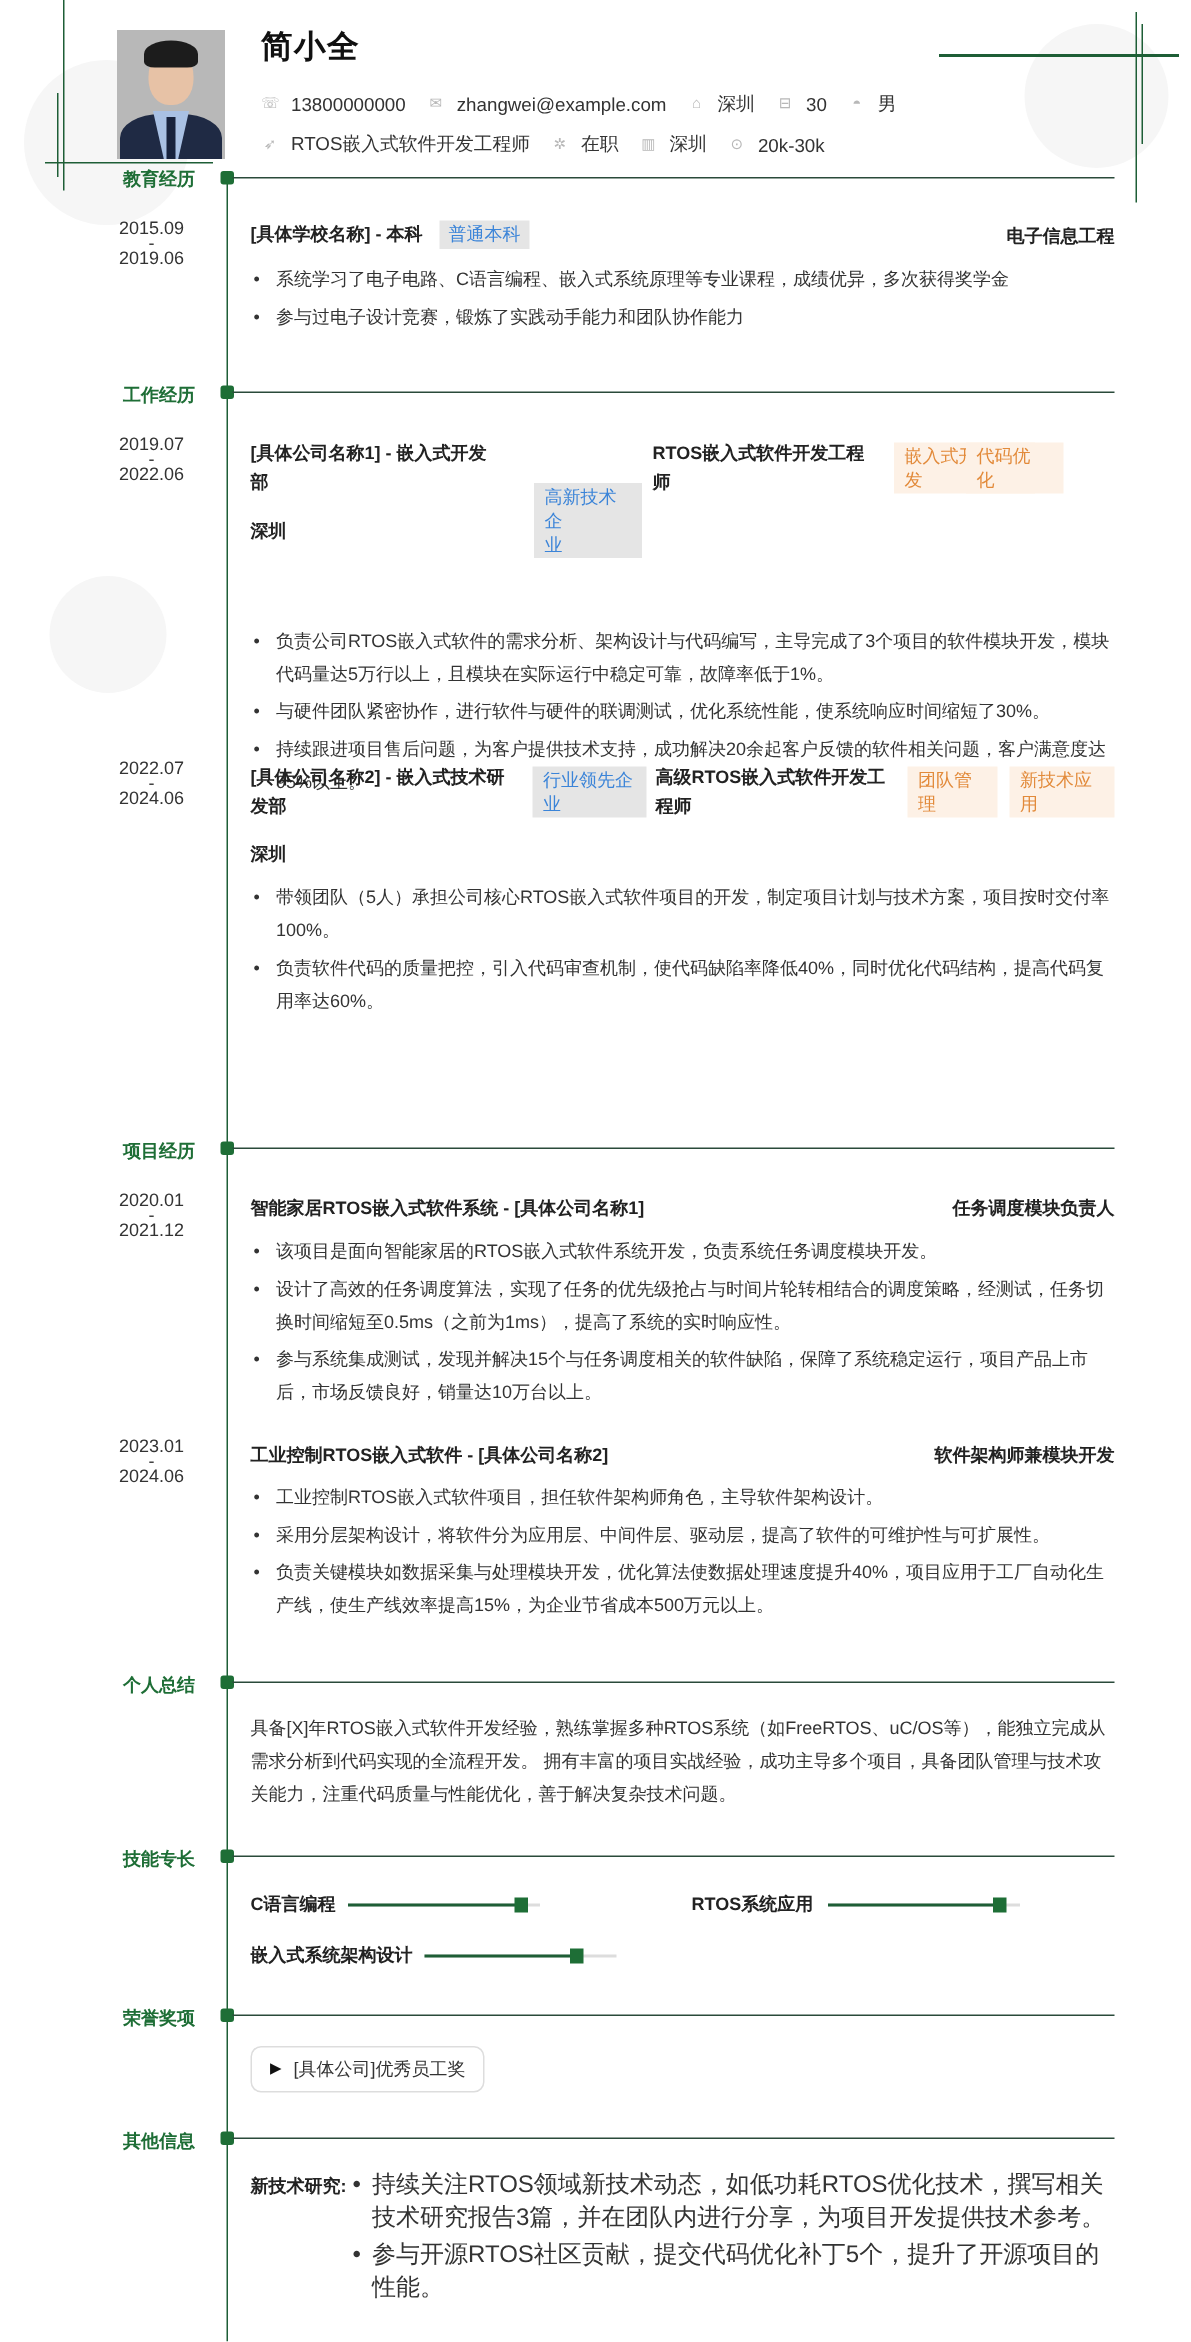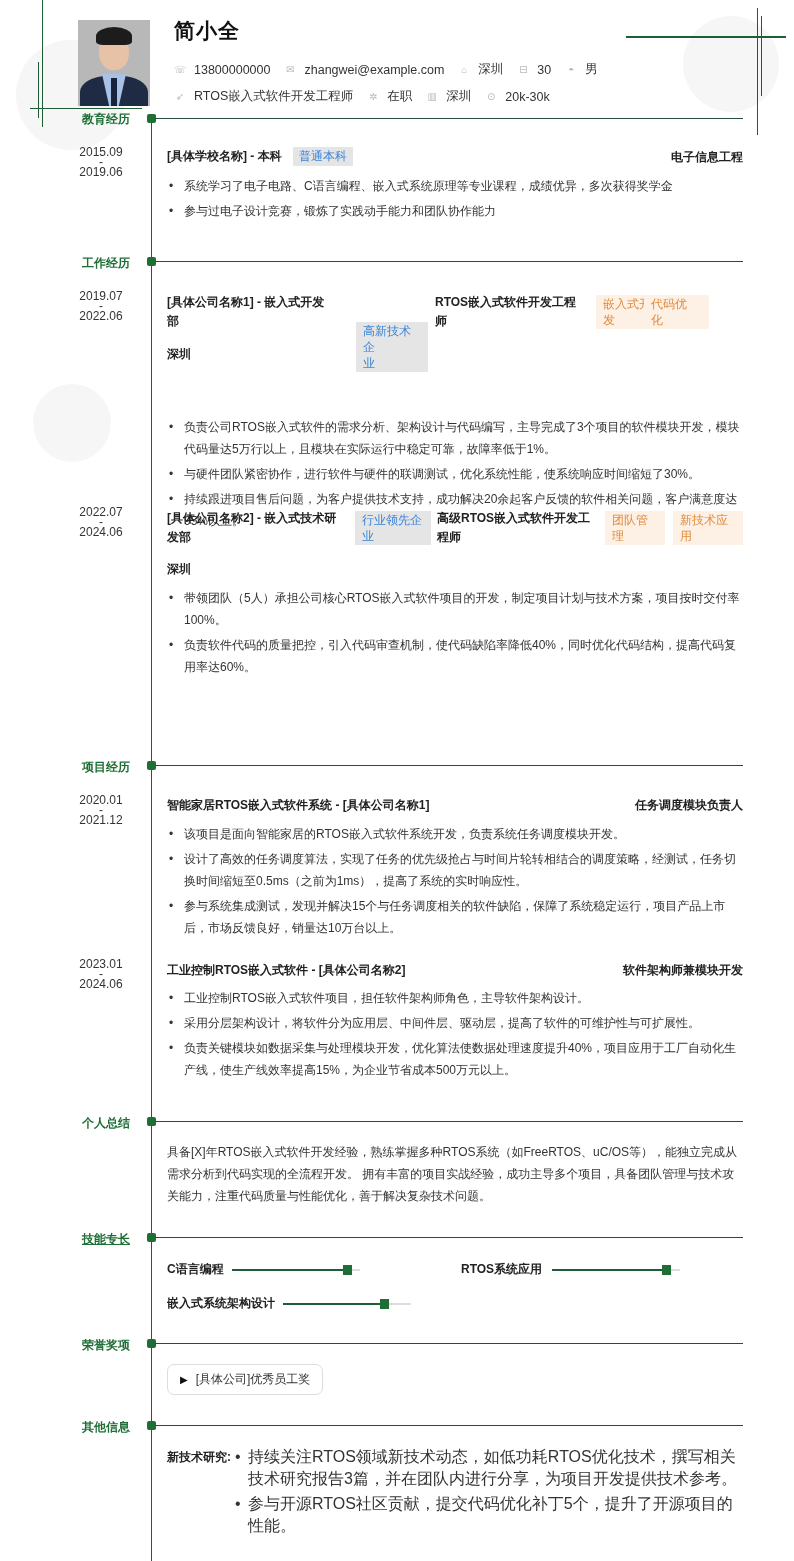--- a/index.html
+++ b/index.html
@@ -253,21 +253,21 @@
 </div>
 
 <div class="section" style="top:0;">
   <div class="sec-title" style="top:1115px;">个人总结</div>
   <div class="sec-dot" style="top:1117px;"></div>
   <div class="sec-line" style="top:1121px;"></div>
   <div class="summary" style="top:1141px;">具备[X]年RTOS嵌入式软件开发经验，熟练掌握多种RTOS系统（如FreeRTOS、uC/OS等），能独立完成从需求分析到代码实现的全流程开发。 拥有丰富的项目实战经验，成功主导多个项目，具备团队管理与技术攻关能力，注重代码质量与性能优化，善于解决复杂技术问题。</div>
 </div>
 
 <div class="section" style="top:0;">
-  <div class="sec-title" style="top:1231px;text-decoration:underline;">技能专长</div>
+  <div class="sec-title" style="top:1231px;">技能专长</div>
   <div class="sec-dot" style="top:1233px;"></div>
   <div class="sec-line" style="top:1237px;"></div>
 
   <div class="skill" style="left:167px; top:1261px;">
     <span>C语言编程</span>
     <div class="bar" style="width:128px;">
       <div class="fill" style="width:90%;"></div>
       <div class="knob" style="left:111px;"></div>
     </div>
   </div>

